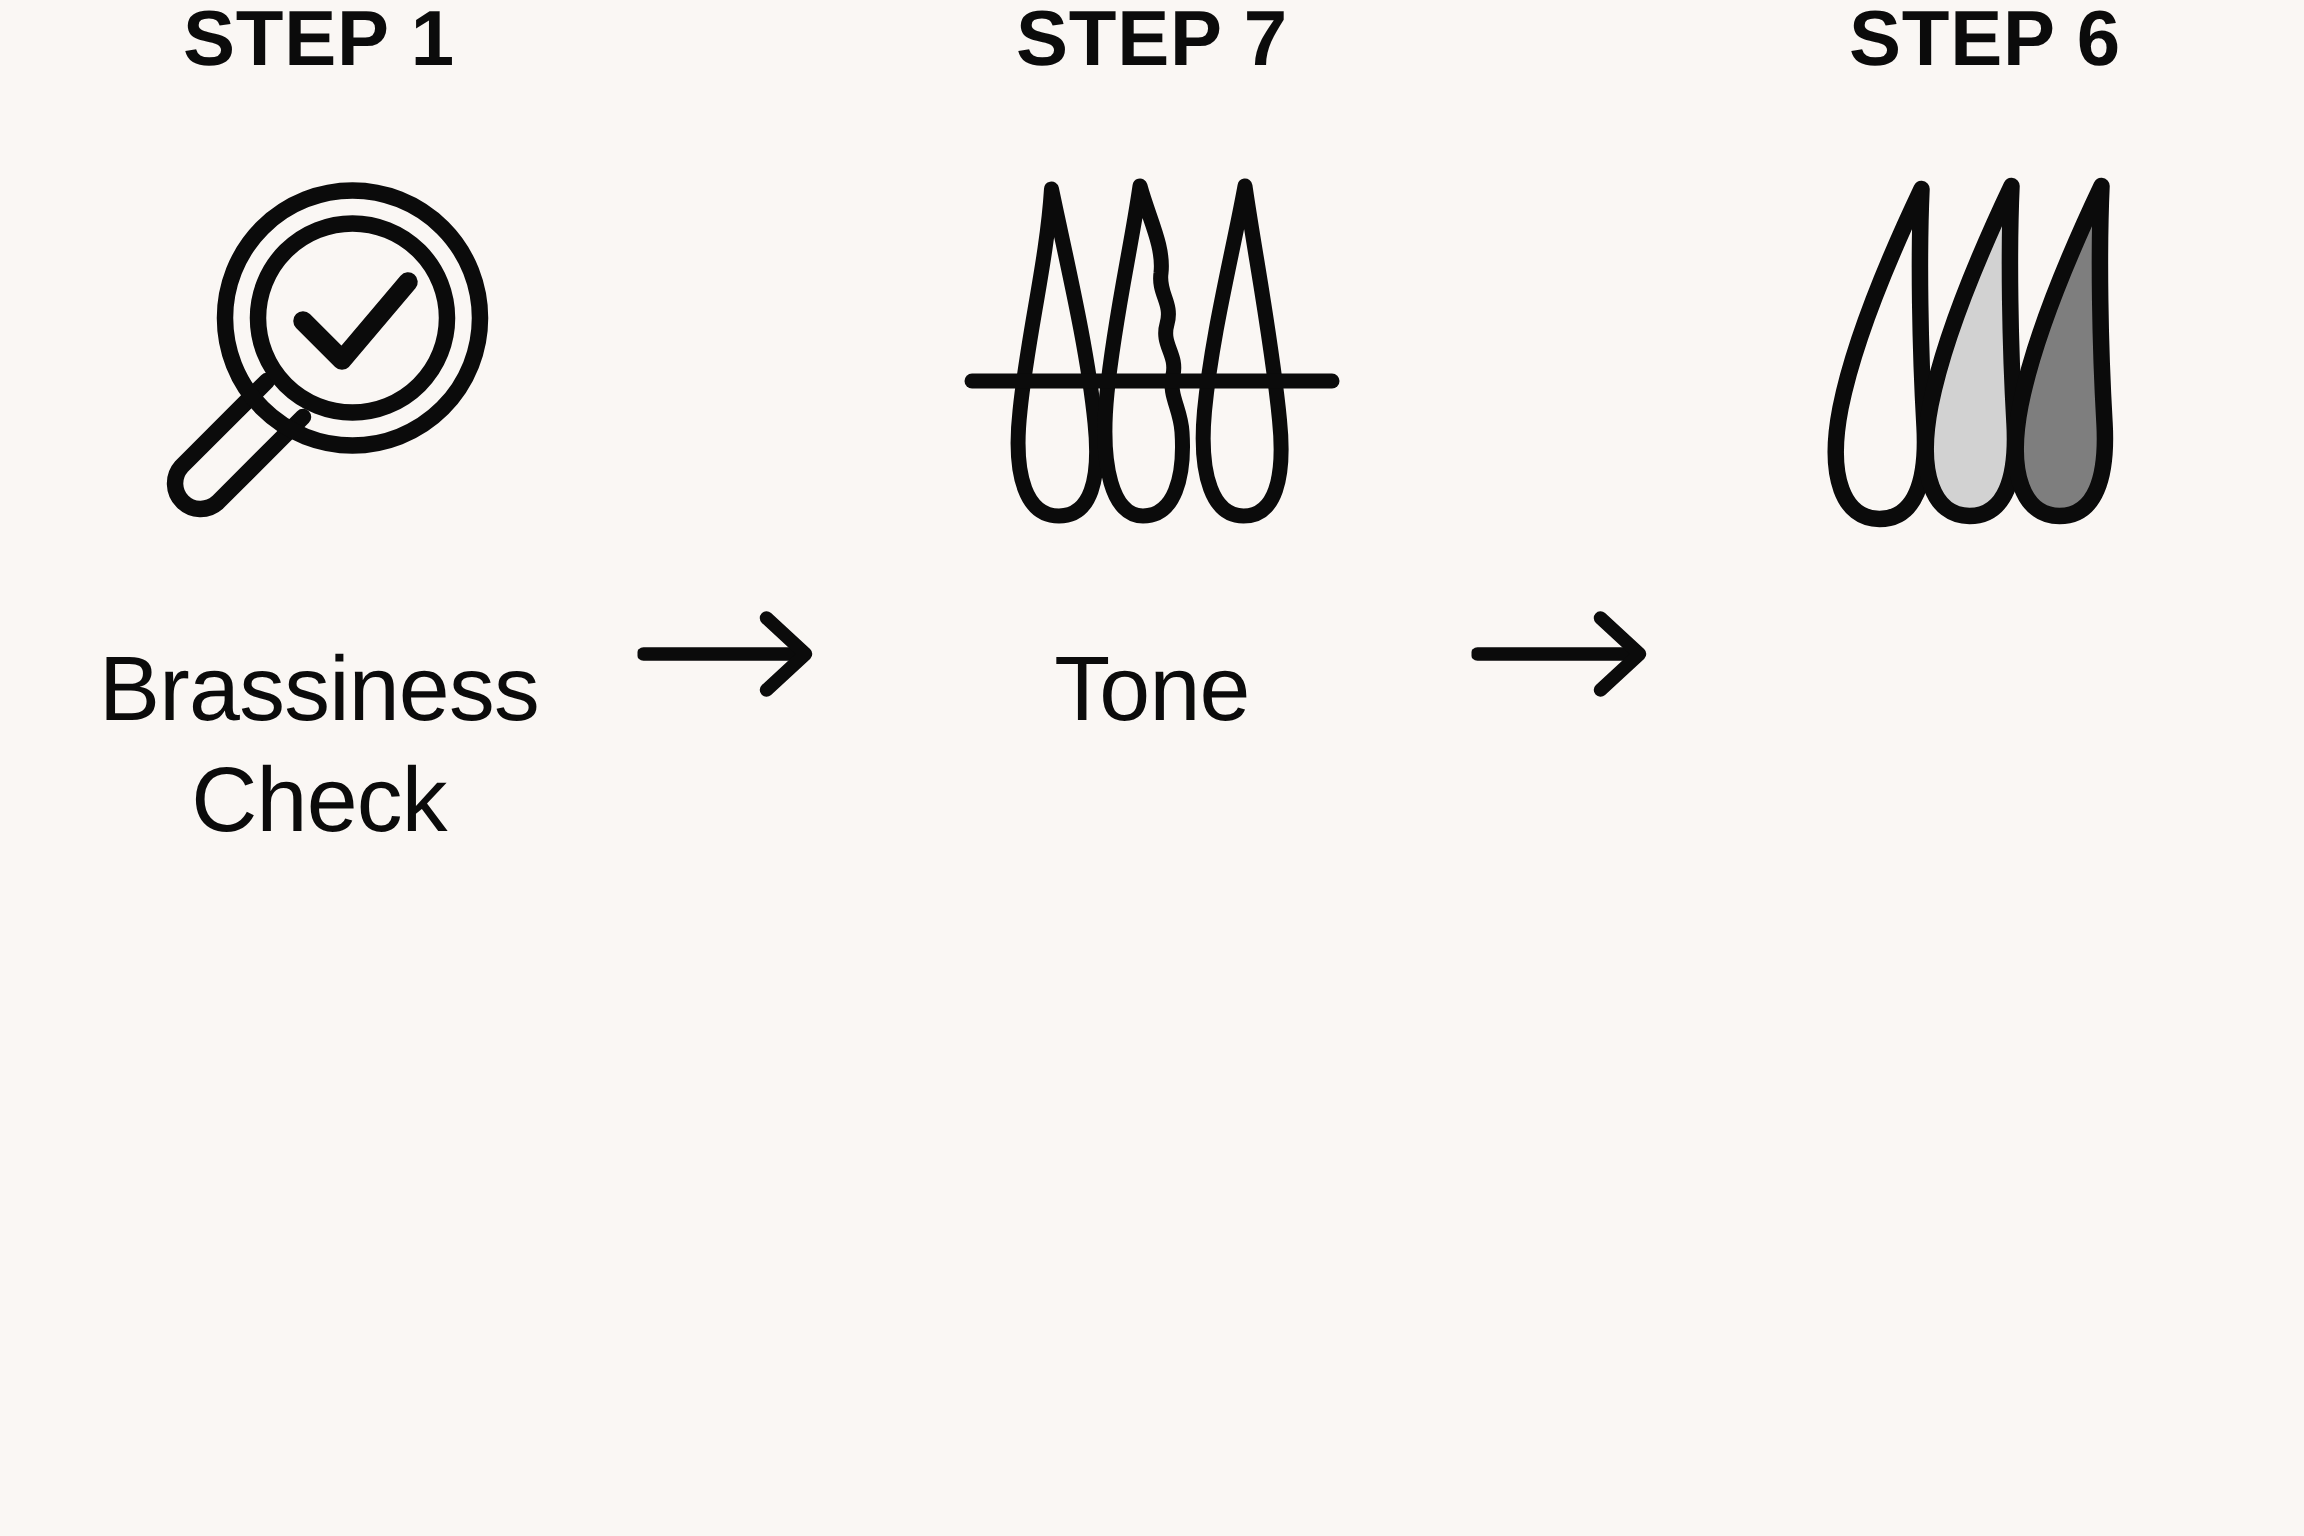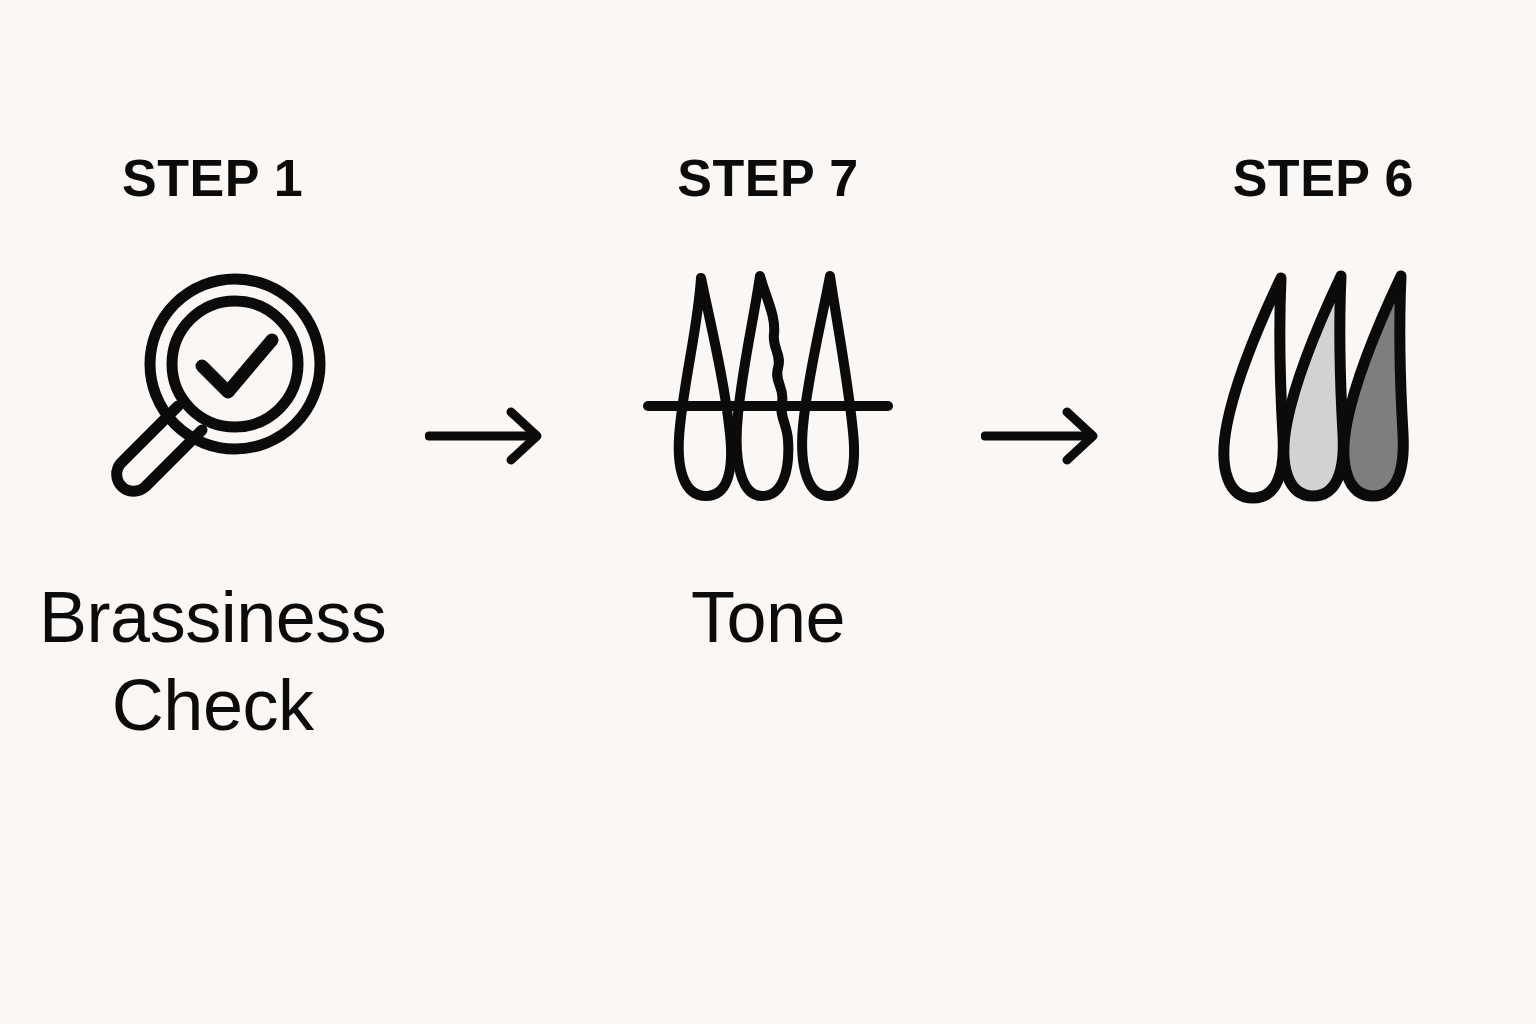--- a/index.html
+++ b/index.html
@@ -28,21 +28,20 @@
     display: flex;
     flex-direction: row;
     align-items: flex-start;
     justify-content: center;
   }
   .step-col {
     width: 430px;
     display: flex;
     flex-direction: column;
     align-items: center;
-    padding-top: 152px;
     box-sizing: border-box;
   }
   .step-heading {
     font-size: 52px;
     font-weight: bold;
     color: #0b0b0b;
     letter-spacing: 0.5px;
     line-height: 1;
     margin: 0;
     text-align: center;
@@ -54,21 +53,21 @@
     margin-top: 32px;
     display: flex;
     align-items: center;
     justify-content: center;
   }
   .step-icon svg {
     display: block;
   }
   .step-label {
     margin-top: 38px;
-    font-size: 72px;
+    font-size: 61px;
     font-weight: normal;
     color: #0b0b0b;
     line-height: 1.22;
     text-align: center;
     letter-spacing: -0.5px;
   }
   .step-label .line {
     display: block;
     white-space: nowrap;
   }

